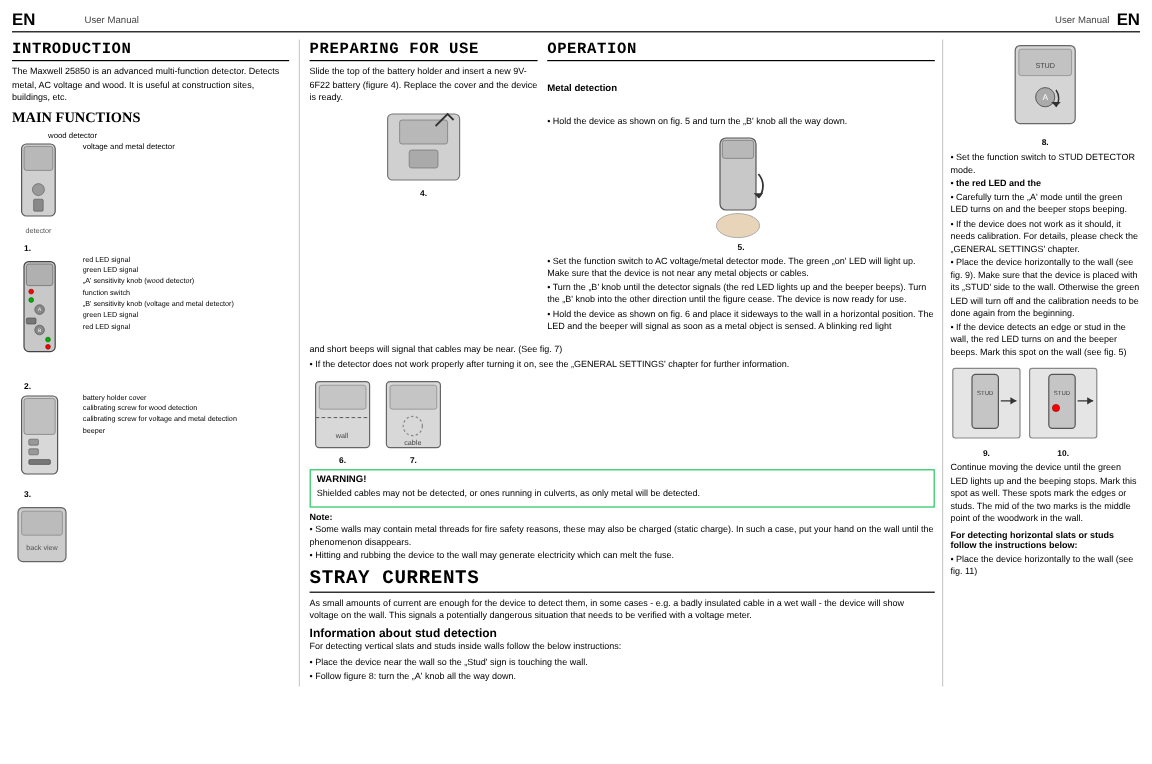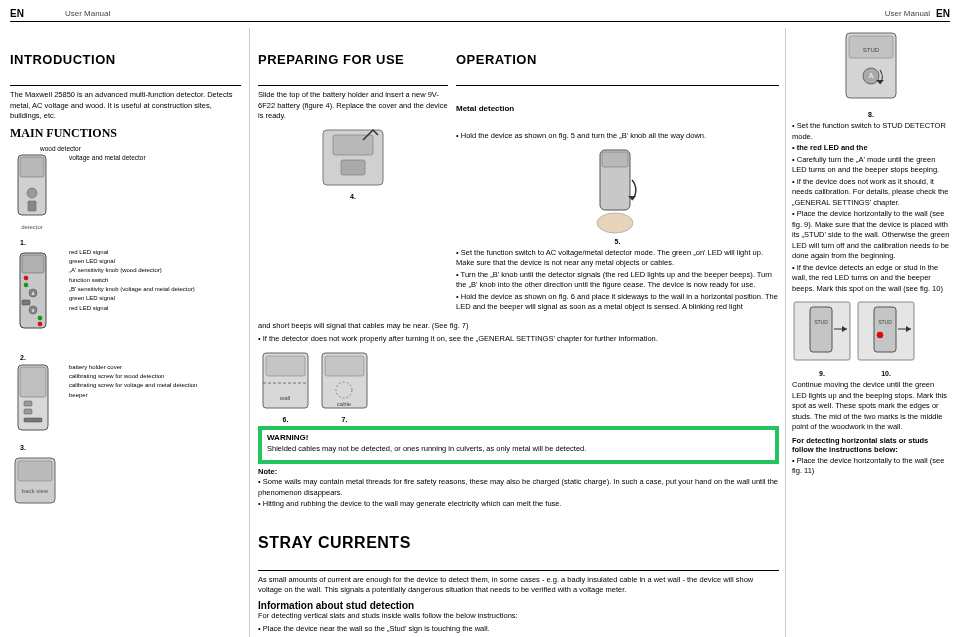--- a/index.html
+++ b/index.html
@@ -28,21 +28,21 @@
       margin-bottom: 6px;
     }
     .header-left, .header-right {
       display: flex;
       align-items: center;
       gap: 6px;
       font-size: 8px;
     }
     .header-lang {
       font-weight: bold;
-      font-size: 10px;
+      font-size: 14px;
     }
     .header-title {
       font-size: 8px;
       color: #444;
       padding-left: 35px;
     }
     
     .main-content {
       display: flex;
       gap: 0;
@@ -52,29 +52,28 @@
       flex-shrink: 0;
       padding-right: 8px;
       border-right: 1px solid #ccc;
     }
     .col-right {
       flex: 1;
       padding-left: 8px;
     }
     
     .section-title {
-      font-family: Liberation Sans, sans-serif;
+      font-family: Liberation Mono, monospace;
       font-size: 13px;
       font-weight: normal;
       text-transform: uppercase;
       letter-spacing: 0.5px;
       margin-bottom: 4px;
       border-bottom: 1px solid #000;
-      padding-bottom: 18px;
-      margin-top: 24px;
+      padding-bottom: 2px;
     }
     p { margin-bottom: 3px; line-height: 1.4; }
     ul { padding-left: 10px; margin-bottom: 3px; }
     ul li { margin-bottom: 1px; line-height: 1.4; }
     .fig-label {
       text-align: center;
       font-size: 7px;
       font-weight: bold;
       margin-top: 1px;
     }
@@ -103,21 +102,21 @@
     .labels-col {
       flex: 1;
       font-size: 6.5px;
       line-height: 1.5;
     }
     .preparing-col {
       width: 190px;
       flex-shrink: 0;
     }
     .warning-box {
-      border: 4px solid #22c55e;
+      border: 1px solid #22c55e;
       padding: 3px 5px;
       margin: 3px 0;
     }
     .warning-title {
       font-weight: bold;
       font-size: 8px;
       margin-bottom: 2px;
     }
     .stray-section {
       margin-top: 4px;
@@ -406,21 +405,21 @@
           </div>
 
           <ul class="bullet-list">
             <li>Set the function switch to STUD DETECTOR mode.</li>
             <li style="font-weight:bold;">
               <span>the red LED and the</span>
             </li>
             <li>Carefully turn the „A' mode until the green LED turns on and the beeper stops beeping.</li>
             <li>If the device does not work as it should, it needs calibration. For details, please check the „GENERAL SETTINGS' chapter.</li>
             <li>Place the device horizontally to the wall (see fig. 9). Make sure that the device is placed with its „STUD' side to the wall. Otherwise the green LED will turn off and the calibration needs to be done again from the beginning.</li>
-            <li>If the device detects an edge or stud in the wall, the red LED turns on and the beeper beeps. Mark this spot on the wall (see fig. 10)</li>
+            <li>If the device detects an edge or stud in the wall, the red LED turns on and the beeper beeps. Mark this spot on the wall (see fig. 5)</li>
           </ul>
 
           <div class="figs-row">
             <div class="fig-item">
               <svg width="60" height="70">
 
                 <rect x="2" y="5" width="56" height="58" rx="2" fill="#e5e5e5" stroke="#888" stroke-width="1"></rect>
 
                 <rect x="18" y="10" width="22" height="45" rx="3" fill="#c5c5c5" stroke="#555" stroke-width="1"></rect>
 

